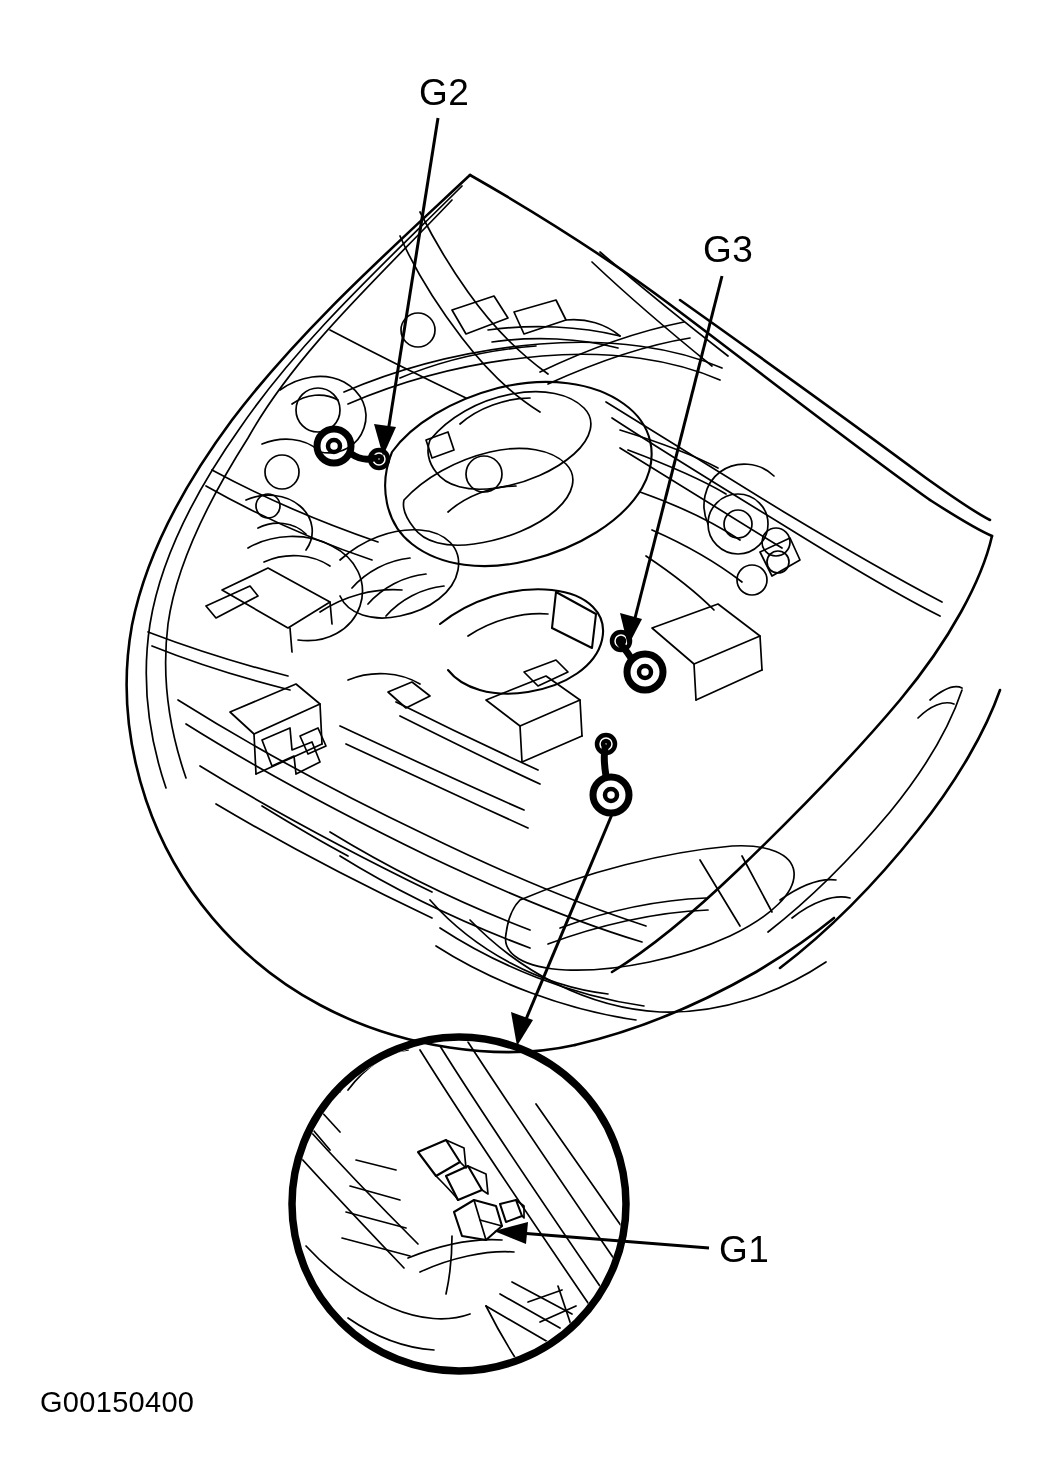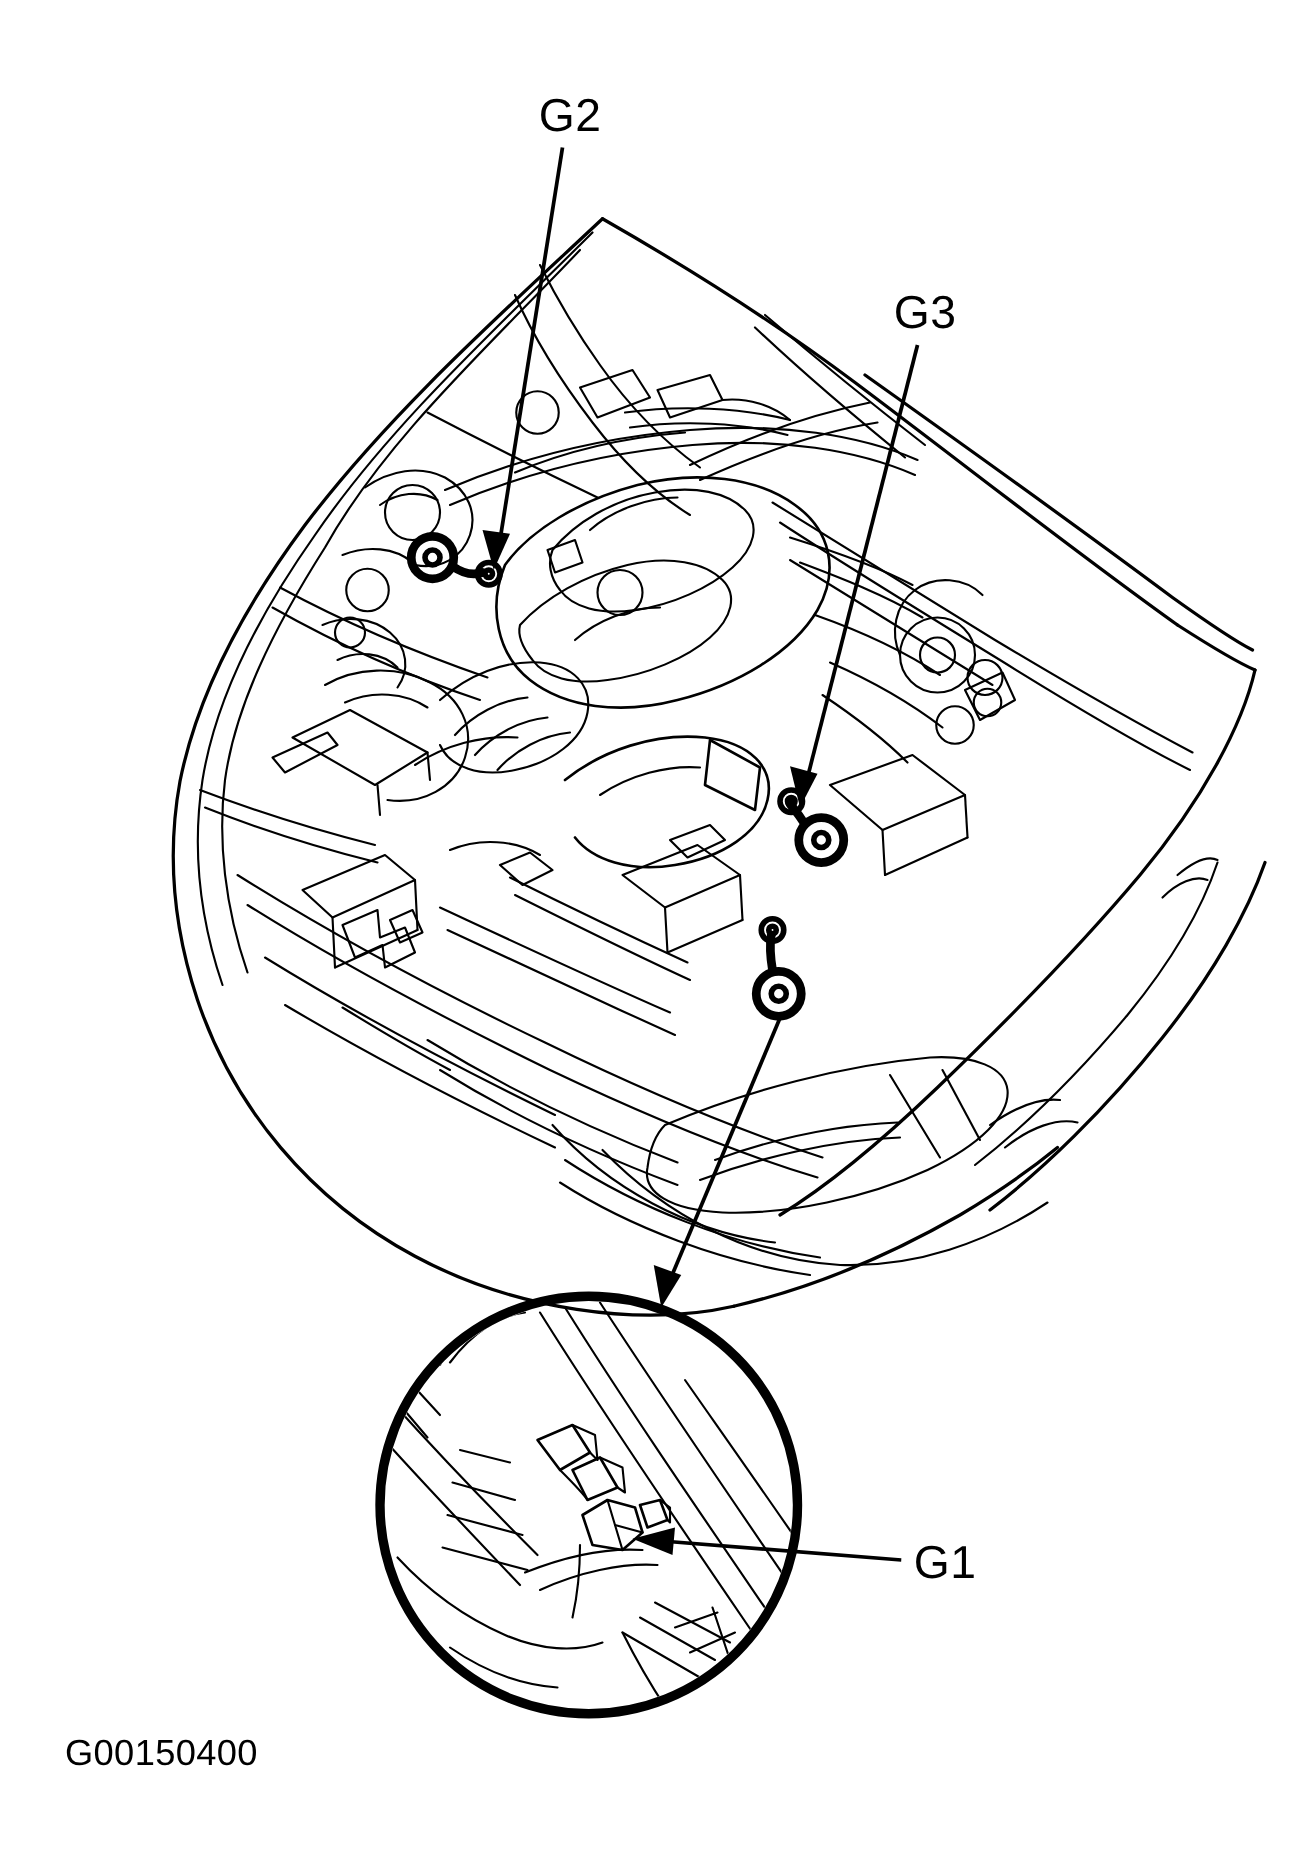--- a/index.html
+++ b/index.html
@@ -11,21 +11,21 @@
   body {
     width: 1049px;
     height: 1482px;
     position: relative;
     overflow: hidden;
     font-family: "Liberation Sans", sans-serif;
     color: #000000;
   }
   #diagram-root {
     position: absolute;
-    left: 12px;
+    left: 0;
     top: 0;
     width: 935px;
     height: 1482px;
   }
   svg.figure {
     display: block;
     width: 1049px;
     height: 1482px;
   }
   .ln {

